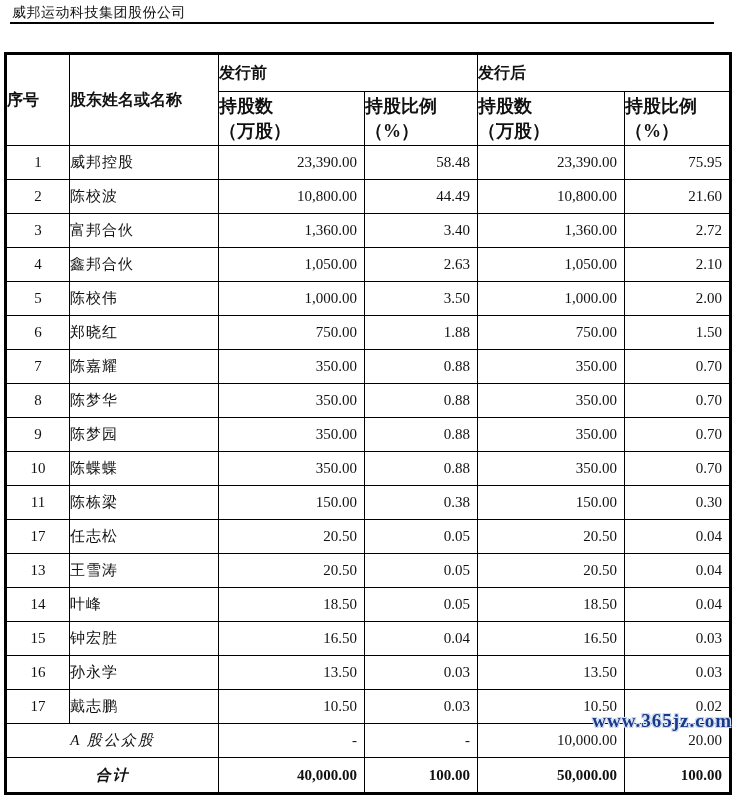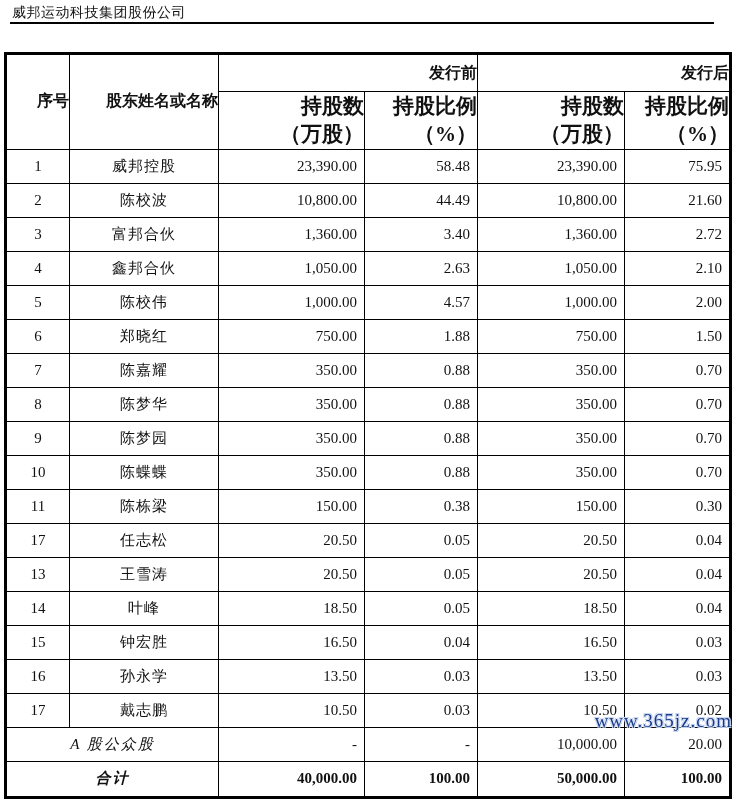--- a/index.html
+++ b/index.html
@@ -30,36 +30,36 @@
     table-layout: fixed;
     border: 3px solid #000000;
     font-size: 15px;
   }
   .sh-table th, .sh-table td {
     border: 1px solid #000000;
     vertical-align: middle;
     overflow: hidden;
     white-space: nowrap;
   }
-  .sh-table th { font-weight: bold; text-align: right; }
+  .sh-table th { font-weight: bold; text-align: left; }
   .sh-table thead tr.h1 { height: 38px; font-size: 16px; }
   .sh-table thead tr.h2 { height: 54px; }
-  .sh-table thead .two-line { line-height: 1.35; font-size: 21px; }
+  .sh-table thead .two-line { line-height: 1.35; font-size: 18px; }
   .sh-table tbody tr { height: 34px; }
   .sh-table tbody tr.total-row { height: 36px; font-weight: bold; }
   td.c-no   { text-align: center; }
-  td.c-name { text-align: center; letter-spacing: 1px; }
+  td.c-name { text-align: left; letter-spacing: 1px; }
   td.c-num  { text-align: right; padding-right: 7px; }
   td.c-merged { text-align: center; letter-spacing: 2px; font-style: italic; }
 
   
   .watermark {
     position: absolute; right: 0px; bottom: 7px;
     font-family: "Liberation Serif", "DejaVu Serif", serif;
-    font-size: 19px; font-weight: normal; letter-spacing: 1px;
+    font-size: 19px; font-weight: bold; letter-spacing: 1px;
     color: #183a8c;
     text-shadow:
       0 0 2px #ffffff, 0 0 3px #ffffff,
       1px 1px 0 #aec3ea, -1px -1px 0 #aec3ea,
       1px -1px 0 #aec3ea, -1px 1px 0 #aec3ea;
     z-index: 5;
   }
 </style>
 </head>
 <body>
@@ -135,21 +135,21 @@
           <td class="c-name">鑫邦合伙</td>
           <td class="c-num">1,050.00</td>
           <td class="c-num">2.63</td>
           <td class="c-num">1,050.00</td>
           <td class="c-num">2.10</td>
         </tr>
       <tr>
           <td class="c-no">5</td>
           <td class="c-name">陈校伟</td>
           <td class="c-num">1,000.00</td>
-          <td class="c-num">4.57</td>
+          <td class="c-num">3.50</td>
           <td class="c-num">1,000.00</td>
           <td class="c-num">2.00</td>
         </tr>
       <tr>
           <td class="c-no">6</td>
           <td class="c-name">郑晓红</td>
           <td class="c-num">750.00</td>
           <td class="c-num">1.88</td>
           <td class="c-num">750.00</td>
           <td class="c-num">1.50</td>

